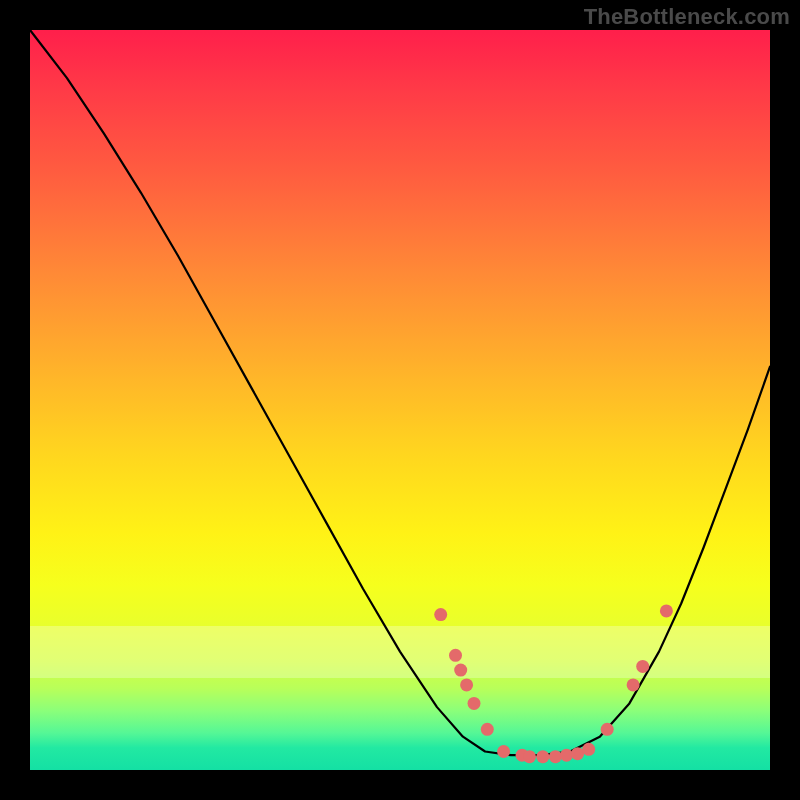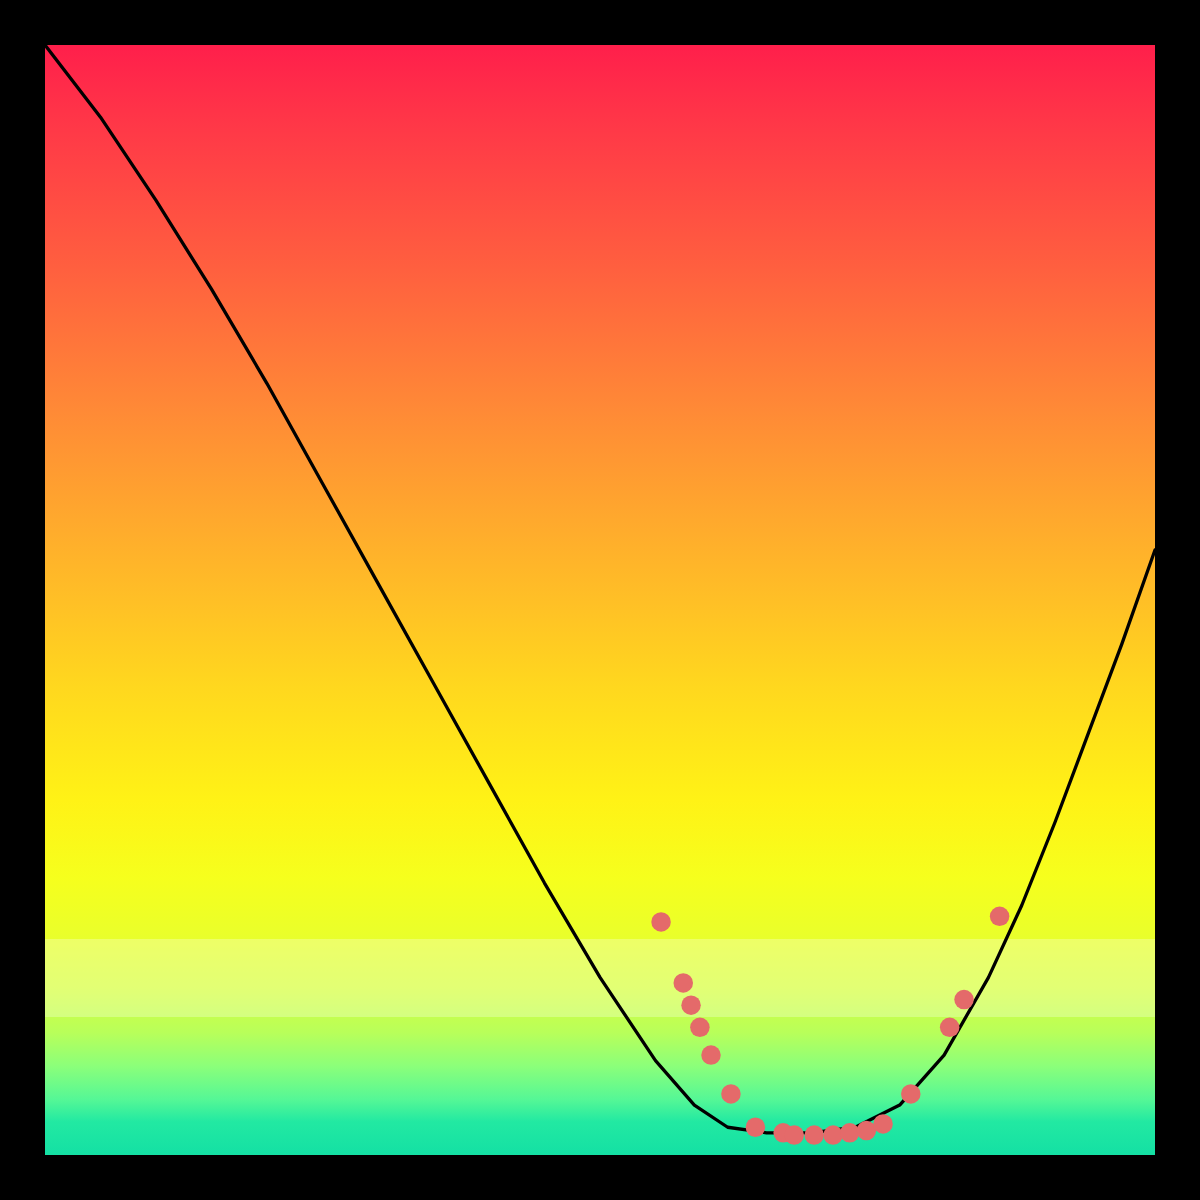--- a/index.html
+++ b/index.html
@@ -69,20 +69,21 @@
     top: 30px;
     width: 740px;
     height: 740px;
     overflow: visible;
   }
 </style>
 </head>
 <body>
 
 <div class="frame">
+  <div class="watermark">TheBottleneck.com</div>
 
   <div class="plot-bg"></div>
   <div class="light-band"></div>
 
   <svg class="curve" viewBox="0 0 740 740">
     <path id="curve-path" fill="none" stroke="#000000" stroke-width="2.2" stroke-linejoin="round" stroke-linecap="round" d="M0.0 0.0 L37.0 48.1 L74.0 103.6 L111.0 162.8 L148.0 225.7 L185.0 292.3 L222.0 358.9 L259.0 425.5 L296.0 492.1 L333.0 558.7 L370.0 621.6 L407.0 677.1 L432.9 706.7 L455.1 721.5 L481.0 725.2 L510.6 725.2 L540.2 721.5 L569.8 706.7 L599.4 673.4 L629.0 621.6 L651.2 573.5 L673.4 518.0 L695.6 458.8 L717.8 399.6 L740.0 336.7 "></path>
     <g id="markers">
         <circle cx="410.7" cy="584.6" r="6.5" fill="#e46a6a"></circle>
         <circle cx="425.5" cy="625.3" r="6.5" fill="#e46a6a"></circle>
         <circle cx="430.7" cy="640.1" r="6.5" fill="#e46a6a"></circle>

